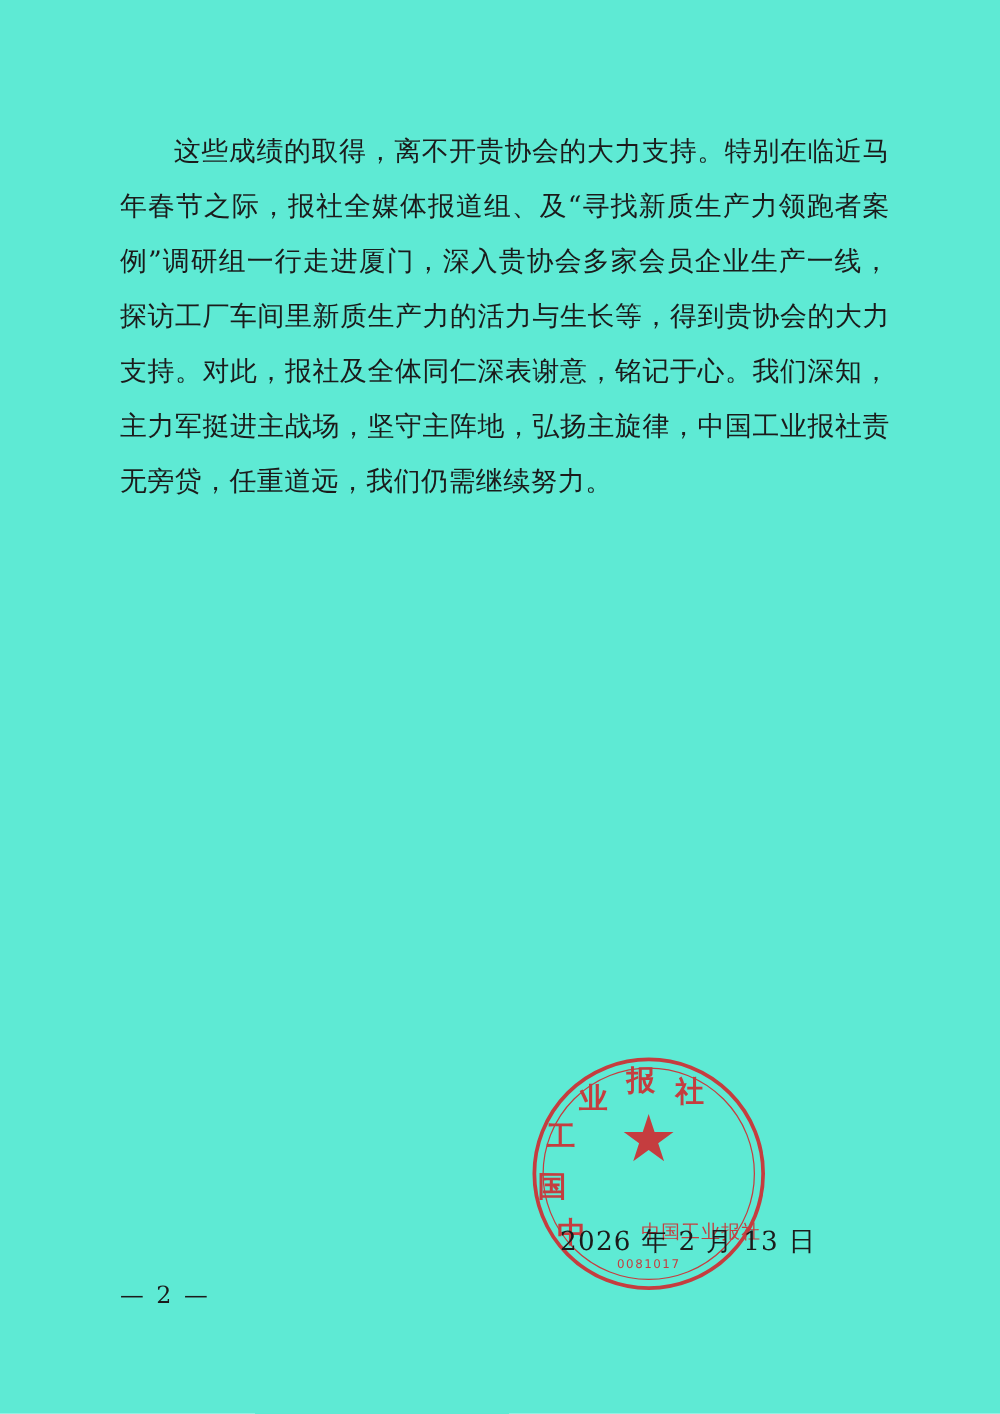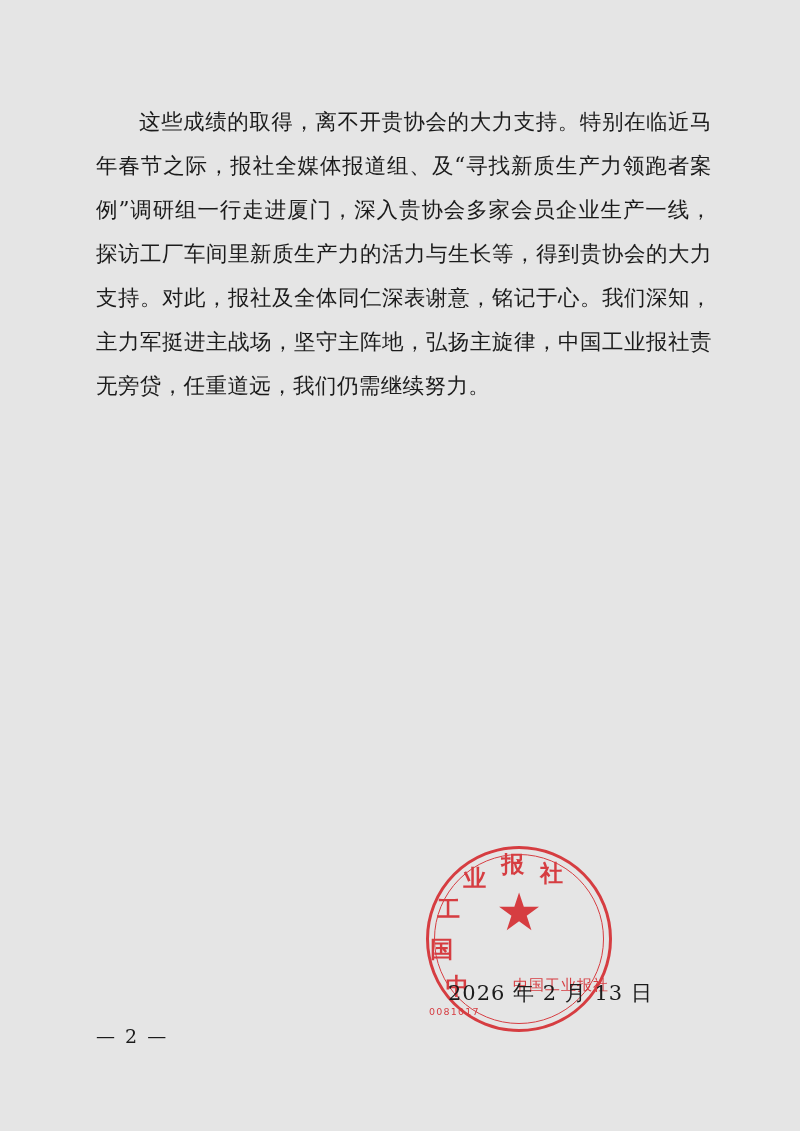--- a/index.html
+++ b/index.html
@@ -10,21 +10,21 @@
     width: 800px;
     height: 1131px;
     background: #ffffff;
     font-family: "DejaVu Serif", "Liberation Serif", serif;
     overflow: hidden;
     position: relative;
   }
   .page {
     position: absolute;
     inset: 0;
-    background: #e5e5e5;
+    background: #5eead4;
   }
   .content {
     position: absolute;
     left: 96px;
     top: 100px;
     width: 616px;
   }
   .para {
     font-size: 21.5px;
     line-height: 44px;
@@ -107,20 +107,21 @@
     font-size: 15px;
     color: #d4262b;
     letter-spacing: 1px;
     font-family: "DejaVu Serif", "Liberation Serif", serif;
   }
   .seal-code {
     position: absolute;
     left: 0;
     right: 0;
     bottom: 12px;
+    text-align: center;
     font-size: 9.5px;
     color: #d4262b;
     letter-spacing: 1.2px;
     font-family: "DejaVu Sans", sans-serif;
   }
   .sign-date {
     position: absolute;
     left: 352px;
     top: 143px;
     font-size: 21px;

